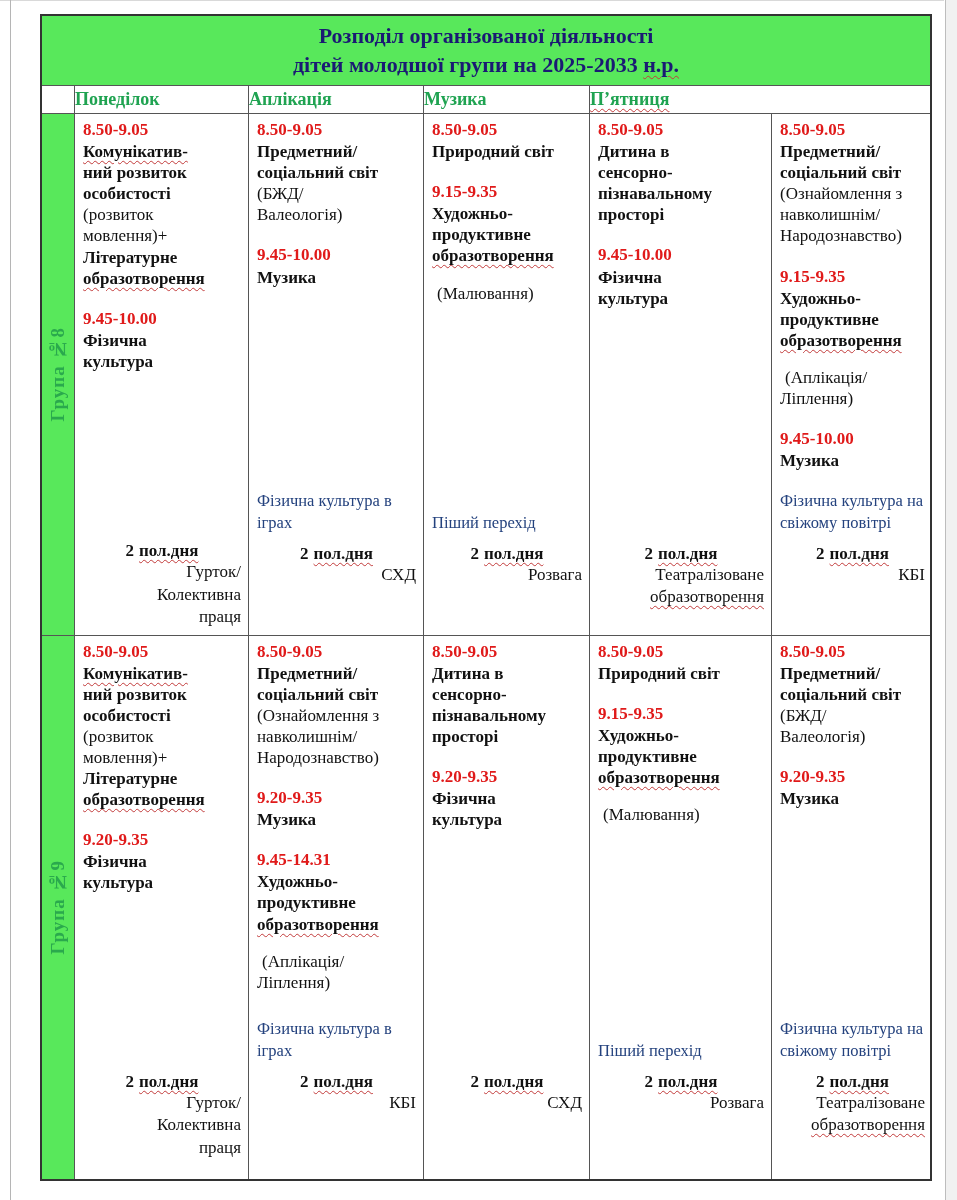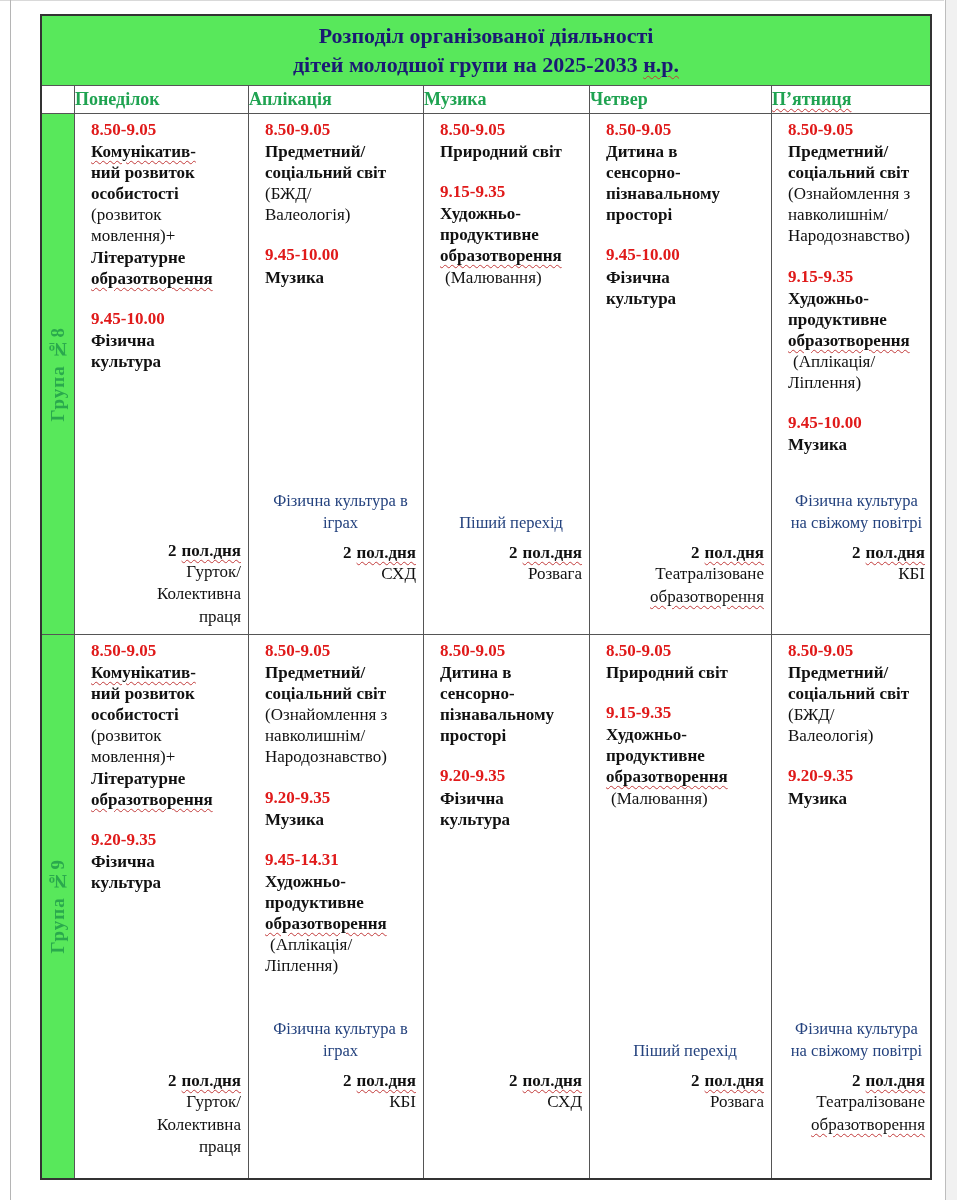--- a/index.html
+++ b/index.html
@@ -25,37 +25,37 @@
     color:var(--title_navy);font-weight:bold;font-size:22px;line-height:1.32;}
   .row-header{border-top:1px solid var(--border_cell);}
   .row-header .cell{min-height:27px;display:flex;align-items:center;justify-content:flex-start;
     font-weight:bold;font-size:18px;color:var(--day_green);}
   .row-group{border-top:1px solid var(--border_cell);}
   .cell{border-left:1px solid var(--border_cell);}
   .grid6 > .cell:first-child{border-left:none;}
   .group-label-cell{background:var(--green_bg);display:flex;align-items:center;justify-content:center;}
   .group-label{writing-mode:vertical-rl;transform:rotate(180deg);
     font-weight:bold;font-size:19px;color:var(--label_green);letter-spacing:1px;white-space:nowrap;}
-  .daycell{display:flex;flex-direction:column;padding:5px 7px 6px 16px;font-size:17px;line-height:1.24;}
+  .daycell{display:flex;flex-direction:column;padding:5px 7px 6px 8px;font-size:17px;line-height:1.24;}
   .row-g8 .daycell{min-height:520px;}
   .row-g9 .daycell{min-height:543px;}
   .lesson{margin-bottom:19px;}
   .lesson .time{color:var(--time_red);font-weight:bold;margin-bottom:1px;}
   .ln{display:block;}
   .b{font-weight:bold;}
-  .ri{padding-left:5px;}
+  .ri{padding-left:5px;margin-top:16px;}
   .sqw{text-decoration-line:underline;text-decoration-style:wavy;
     text-decoration-color:var(--squiggle_red);text-decoration-thickness:1px;text-underline-offset:3px;font-family:Liberation Serif, serif;}
-  .blue-note{margin-top:auto;margin-bottom:8px;text-align:center;color:var(--note_blue);
+  .blue-note{margin-top:auto;margin-bottom:8px;color:var(--note_blue);
     font-size:16.5px;line-height:1.35;}
   .pm{text-align:center;}
   .pm.mt{margin-top:auto;}
   .row-g8 .pm{min-height:86px;}
   .row-g9 .pm{min-height:102px;}
-  .pm-label{font-weight:bold;text-align:right;}
+  .pm-label{font-weight:bold;}
   .pm-prefix{margin-right:5px;}
   .pm-lines .ln{line-height:1.32;text-align:right;}
   .corner{background:#fff;}
 </style>
 </head>
 <body>
 
 <div class="page-edge-top"></div>
 <div class="page-edge-left"></div>
 <div class="page-strip-right"></div>
@@ -73,23 +73,20 @@
   <div class="cell">
         <span>Понеділок</span>
       </div>
       <div class="cell">
         <span>Аплікація</span>
       </div>
       <div class="cell">
         <span>Музика</span>
       </div>
       <div class="cell">
-        <span>Четвер</span>
-      </div>
-      <div class="cell">
         <span class="sqw">П’ятниця</span>
       </div>
     </div>
 
   <div class="row-group row-g8 grid6" id="group-row-0">
     <div class="cell group-label-cell">
       <span class="group-label">Група №8</span>
     </div>
 
   <div class="cell daycell">

